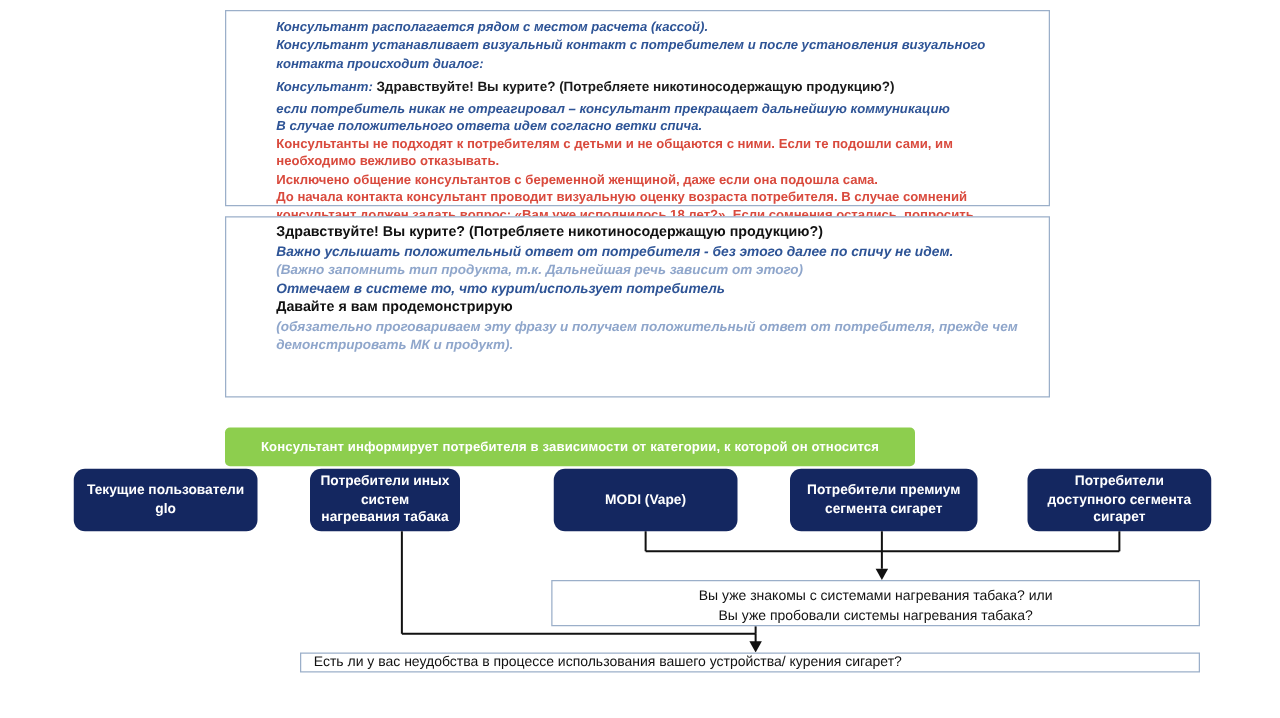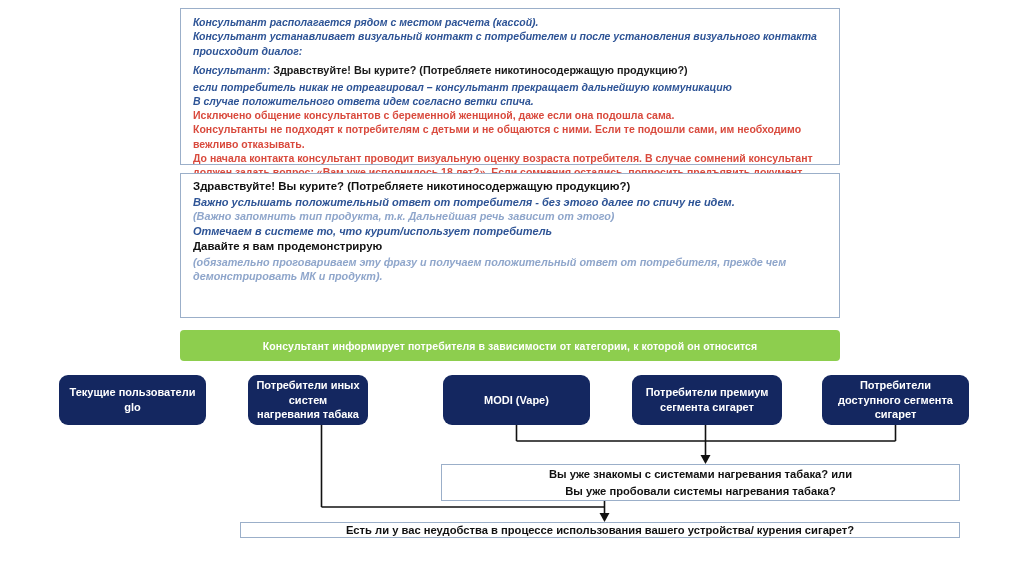--- a/index.html
+++ b/index.html
@@ -20,20 +20,21 @@
   
   .panel{
     background:#ffffff;
     border:1px solid #9BAFC9;
     padding:6px 10px 4px 12px;
   }
   .panel .ln{
     display:block;
     line-height:1.36;
     white-space:normal;
+    margin-left:28px;
   }
   
   .t-blue-i     {color:#2E5496;font-style:italic;font-weight:bold;font-size:10.5px;}
   .t-red        {color:#D94A3D;font-weight:bold;font-size:10.5px;}
   .t-blue-lt-i  {color:#8FA6CB;font-style:italic;font-weight:bold;font-size:10.8px;}
   .t-blue-b     {color:#2E5496;font-style:italic;font-weight:bold;font-size:11px;}
   .t-blk-b2     {color:#111111;font-weight:bold;font-size:11.4px;}
 
   .mix-label{font-style:italic;font-weight:bold;color:#2E5496;}
   .mix-body{font-style:normal;font-weight:bold;color:#1a1a1a;}
@@ -62,56 +63,56 @@
     line-height:1.34;
     padding:4px 8px;
   }
 
   
   .qbox{
     background:#ffffff;
     border:1px solid #9BAFC9;
     color:#111111;
     font-size:11.2px;
-    font-weight:bold;
-    display:flex;align-items:center;justify-content:center;
+    font-weight:normal;
+    display:flex;align-items:center;
     text-align:center;
     line-height:1.45;
     padding:4px 10px;
   }
   svg.conn{position:absolute;left:0;top:0;width:1024px;height:574px;pointer-events:none;}
 </style>
 </head>
 <body>
 
 <div class="stage">
 
   <div class="abs panel" style="left:180px;top:8px;width:660px;height:157px;">
     <span class="ln t-blue-i">Консультант располагается рядом с местом расчета (кассой).</span>
     <span class="ln t-blue-i">Консультант устанавливает визуальный контакт с потребителем и после установления визуального контакта происходит диалог:</span>
     <span class="ln">
       <span class="mix-label" style="font-size:10.5px;">Консультант: </span><span class="mix-body" style="font-size:10.8px;">Здравствуйте! Вы курите? (Потребляете никотиносодержащую продукцию?)</span>
     </span>
     <span class="ln t-blue-i">если потребитель никак не отреагировал – консультант прекращает дальнейшую коммуникацию</span>
     <span class="ln t-blue-i">В случае положительного ответа идем согласно ветки спича.</span>
+    <span class="ln t-red">Консультанты не подходят к потребителям с детьми и не общаются с ними. Если те подошли сами, им необходимо вежливо отказывать.</span>
     <span class="ln t-red">Исключено общение консультантов с беременной женщиной, даже если она подошла сама.</span>
-    <span class="ln t-red">Консультанты не подходят к потребителям с детьми и не общаются с ними. Если те подошли сами, им необходимо вежливо отказывать.</span>
     <span class="ln t-red">До начала контакта консультант проводит визуальную оценку возраста потребителя. В случае сомнений консультант должен задать вопрос: «Вам уже исполнилось 18 лет?». Если сомнения остались, попросить предъявить документ, подтверждающий совершеннолетие.</span>
   </div>
 
   <div class="abs panel" style="left:180px;top:173px;width:660px;height:145px;padding-top:5px;">
     <span class="ln t-blk-b2">Здравствуйте! Вы курите? (Потребляете никотиносодержащую продукцию?)</span>
     <span class="ln t-blue-b">Важно услышать положительный ответ от потребителя - без этого далее по спичу не идем.</span>
     <span class="ln t-blue-lt-i">(Важно запомнить тип продукта, т.к. Дальнейшая речь зависит от этого)</span>
     <span class="ln t-blue-b">Отмечаем в системе то, что курит/использует потребитель</span>
     <span class="ln t-blk-b2">Давайте я вам продемонстрирую</span>
     <span class="ln t-blue-lt-i">(обязательно проговариваем эту фразу и получаем положительный ответ от потребителя, прежде чем демонстрировать МК и продукт).</span>
   </div>
 
-  <div class="abs banner" style="left:180px;top:330px;width:660px;height:31px;">
+  <div class="abs banner" style="left:180px;top:342px;width:552px;height:31px;">
     <span>Консультант информирует потребителя в зависимости от категории, к которой он относится</span>
   </div>
 
   <div class="abs navy" style="left:59px;top:375px;width:147px;height:50px;">
     <span>Текущие пользователи glo</span>
   </div>
 
   <div class="abs navy" style="left:248px;top:375px;width:120px;height:50px;">
     <span>Потребители иных систем нагревания табака</span>
   </div>

